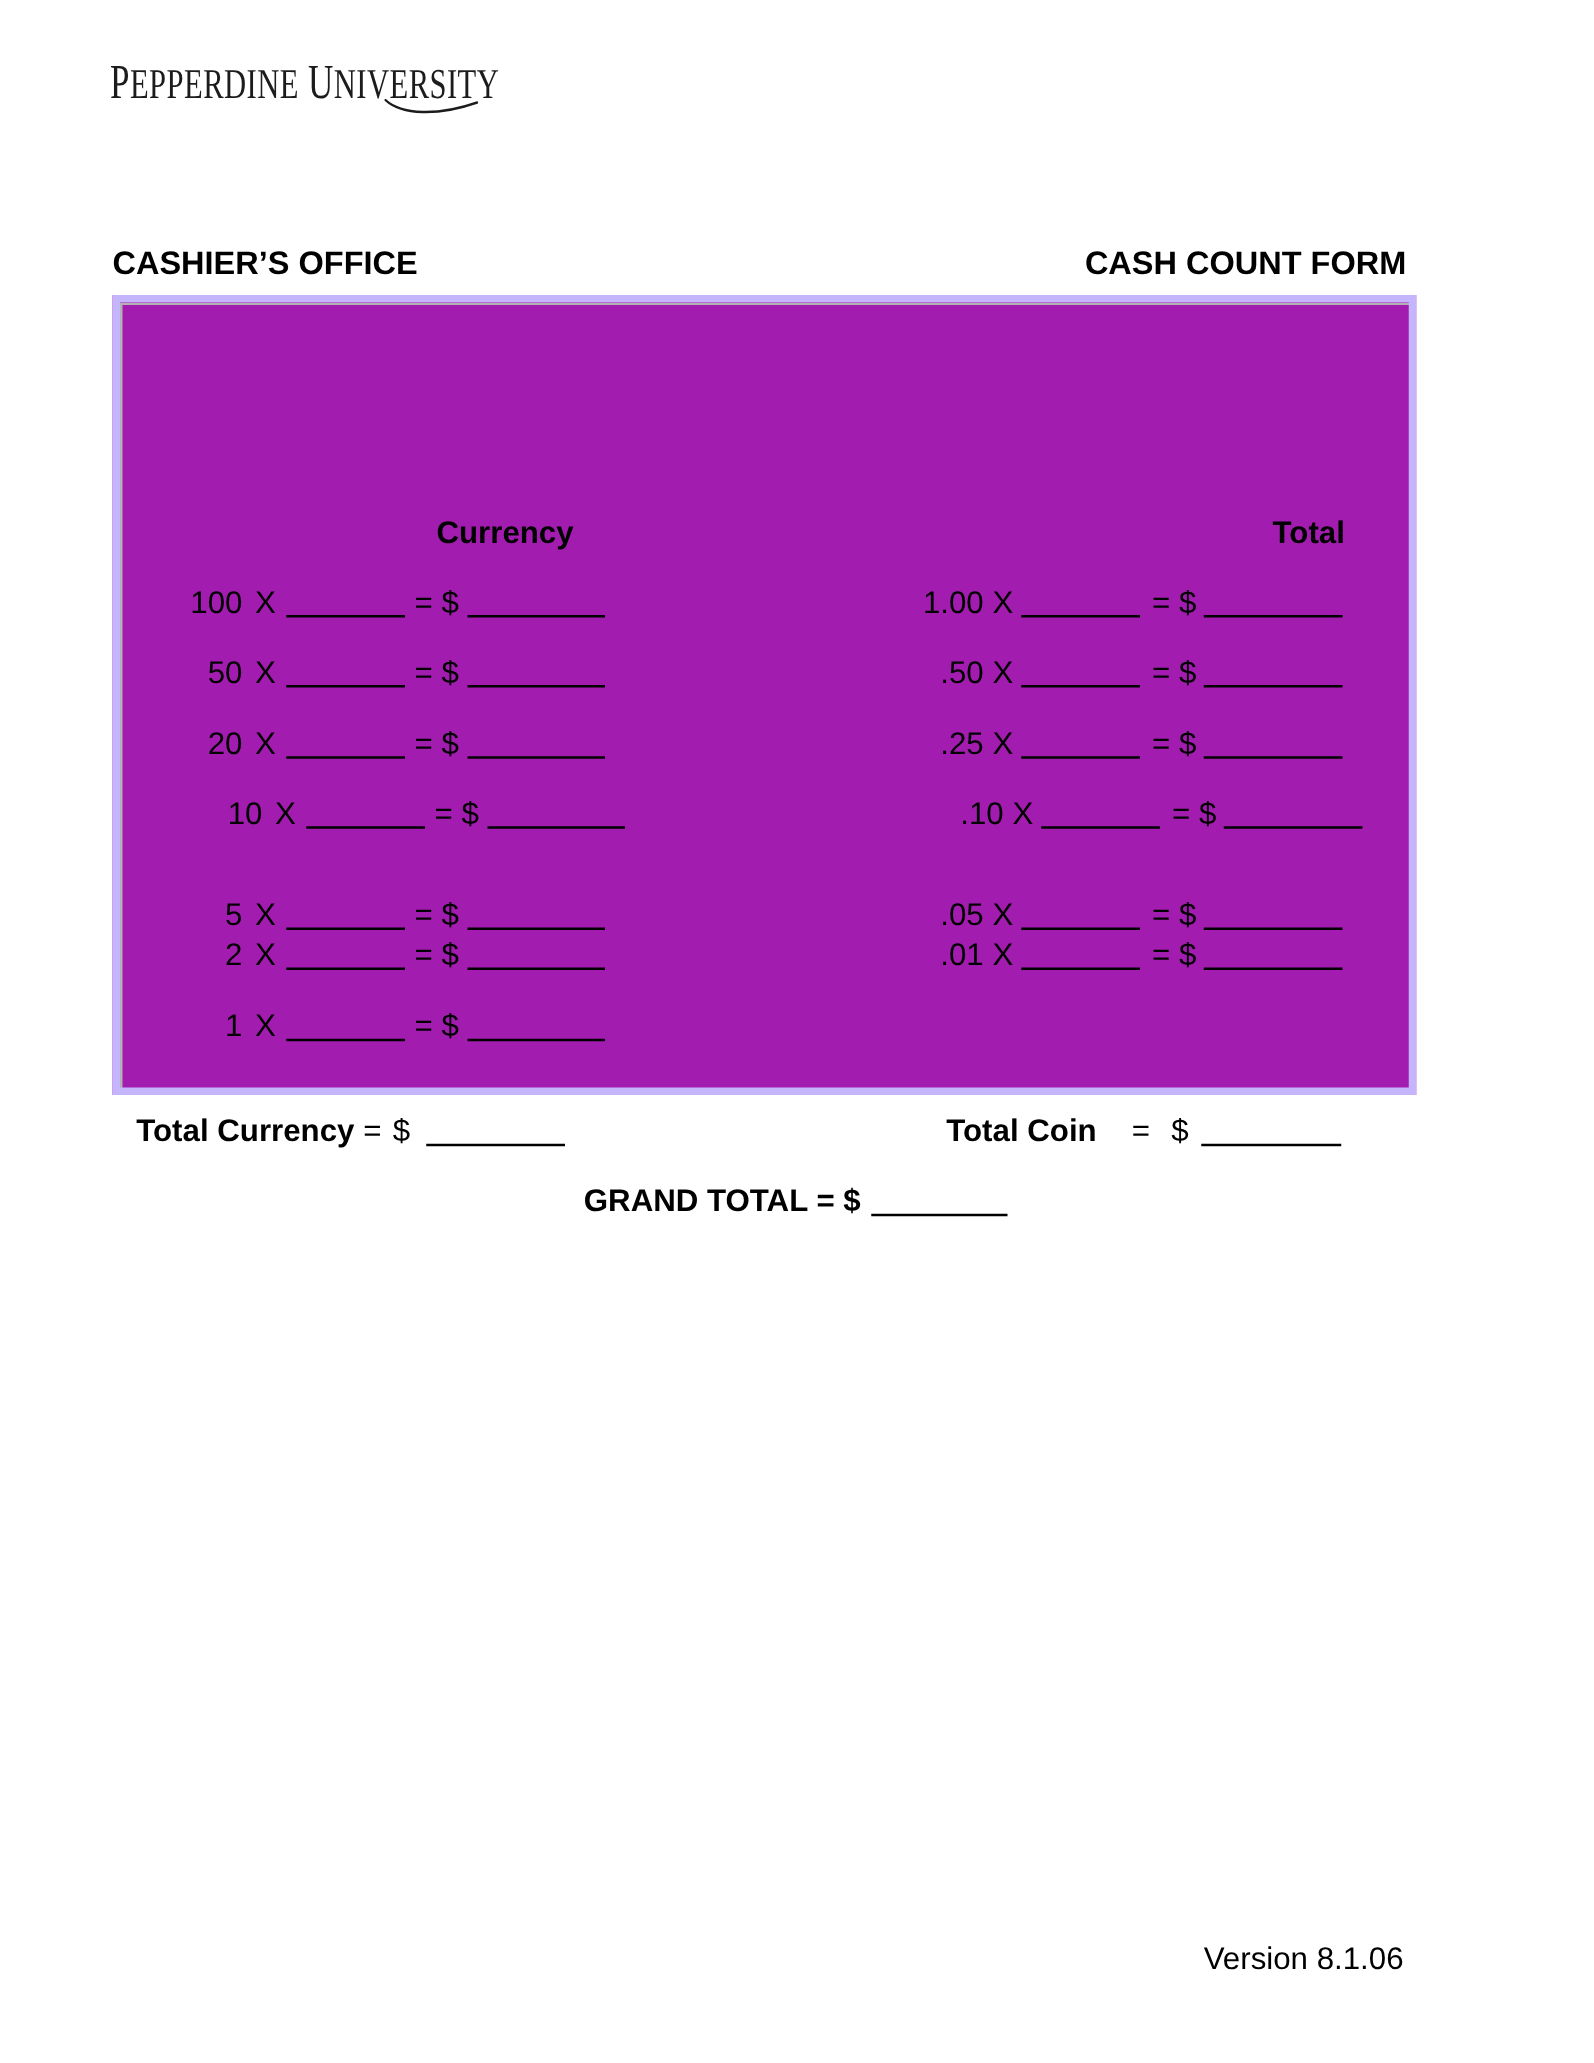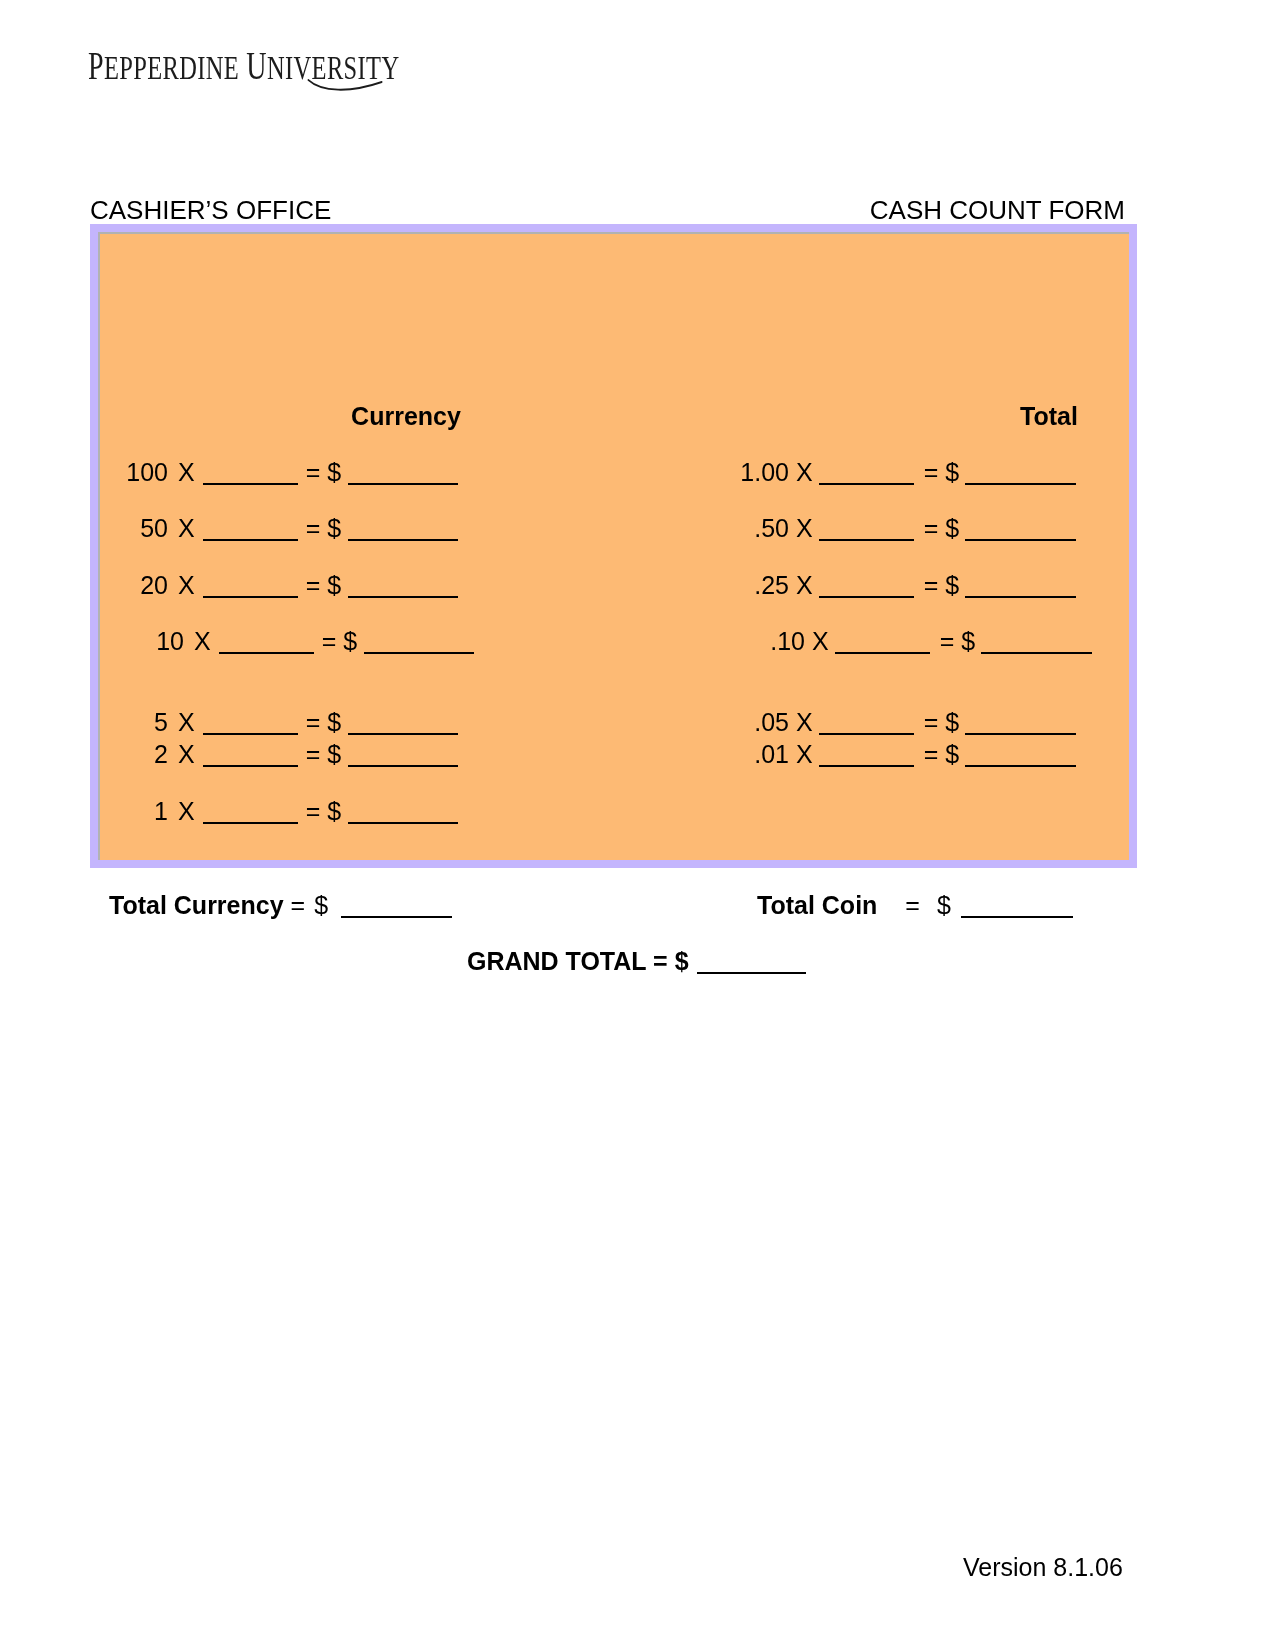--- a/index.html
+++ b/index.html
@@ -16,39 +16,39 @@
     transform:scaleX(0.72); transform-origin:left top;
   }
   .logo .initial { font-size:39px; }
   .logo .word { margin-right:10px; }
   .logo-swash { position:absolute; left:302px; top:33px; }
 
   
   .header-row {
     position:absolute; left:90px; top:197px; width:1035px;
     display:flex; justify-content:space-between;
-    font-size:26px; font-weight:normal; line-height:26px; color:#000;
+    font-size:26px; font-weight:bold; line-height:26px; color:#000;
   }
 
   
   .form-box {
-    position:absolute; left:90px; top:224px; width:1031px; height:628px;
-    border:8px solid #c4b5fd; background:#fdba74;
+    position:absolute; left:90px; top:236px; width:1031px; height:628px;
+    border:6px solid #c4b5fd; background:#a21caf;
     box-shadow: inset 2px 2px 0 #b2b2b2;
   }
   .col-header {
     position:absolute; top:172px; transform:translateX(-50%);
     font-size:25px; font-weight:bold; line-height:25px; color:#000; white-space:nowrap;
   }
   .col-header.currency { left:308px; }
   .col-header.coin { left:951px; }
 
   .rows { position:absolute; left:0; top:0; right:0; bottom:0; }
   .row { position:absolute; white-space:nowrap; font-size:25px; line-height:25px; color:#000; }
-  .rows-currency .row { left:0; }
+  .rows-currency .row { left:0;padding-left:28px; }
   .rows-coin .row { left:608px; }
   .row:nth-child(1){ top:228px; }
   .row:nth-child(2){ top:284px; }
   .row:nth-child(3){ top:341px; }
   .row:nth-child(4){ top:397px;margin-left:16px; }
   .row:nth-child(5){ top:454px;margin-top:24px; }
   .row:nth-child(6){ top:510px; }
   .row:nth-child(7){ top:567px; }
 
   .denom { display:inline-block; text-align:right; }

